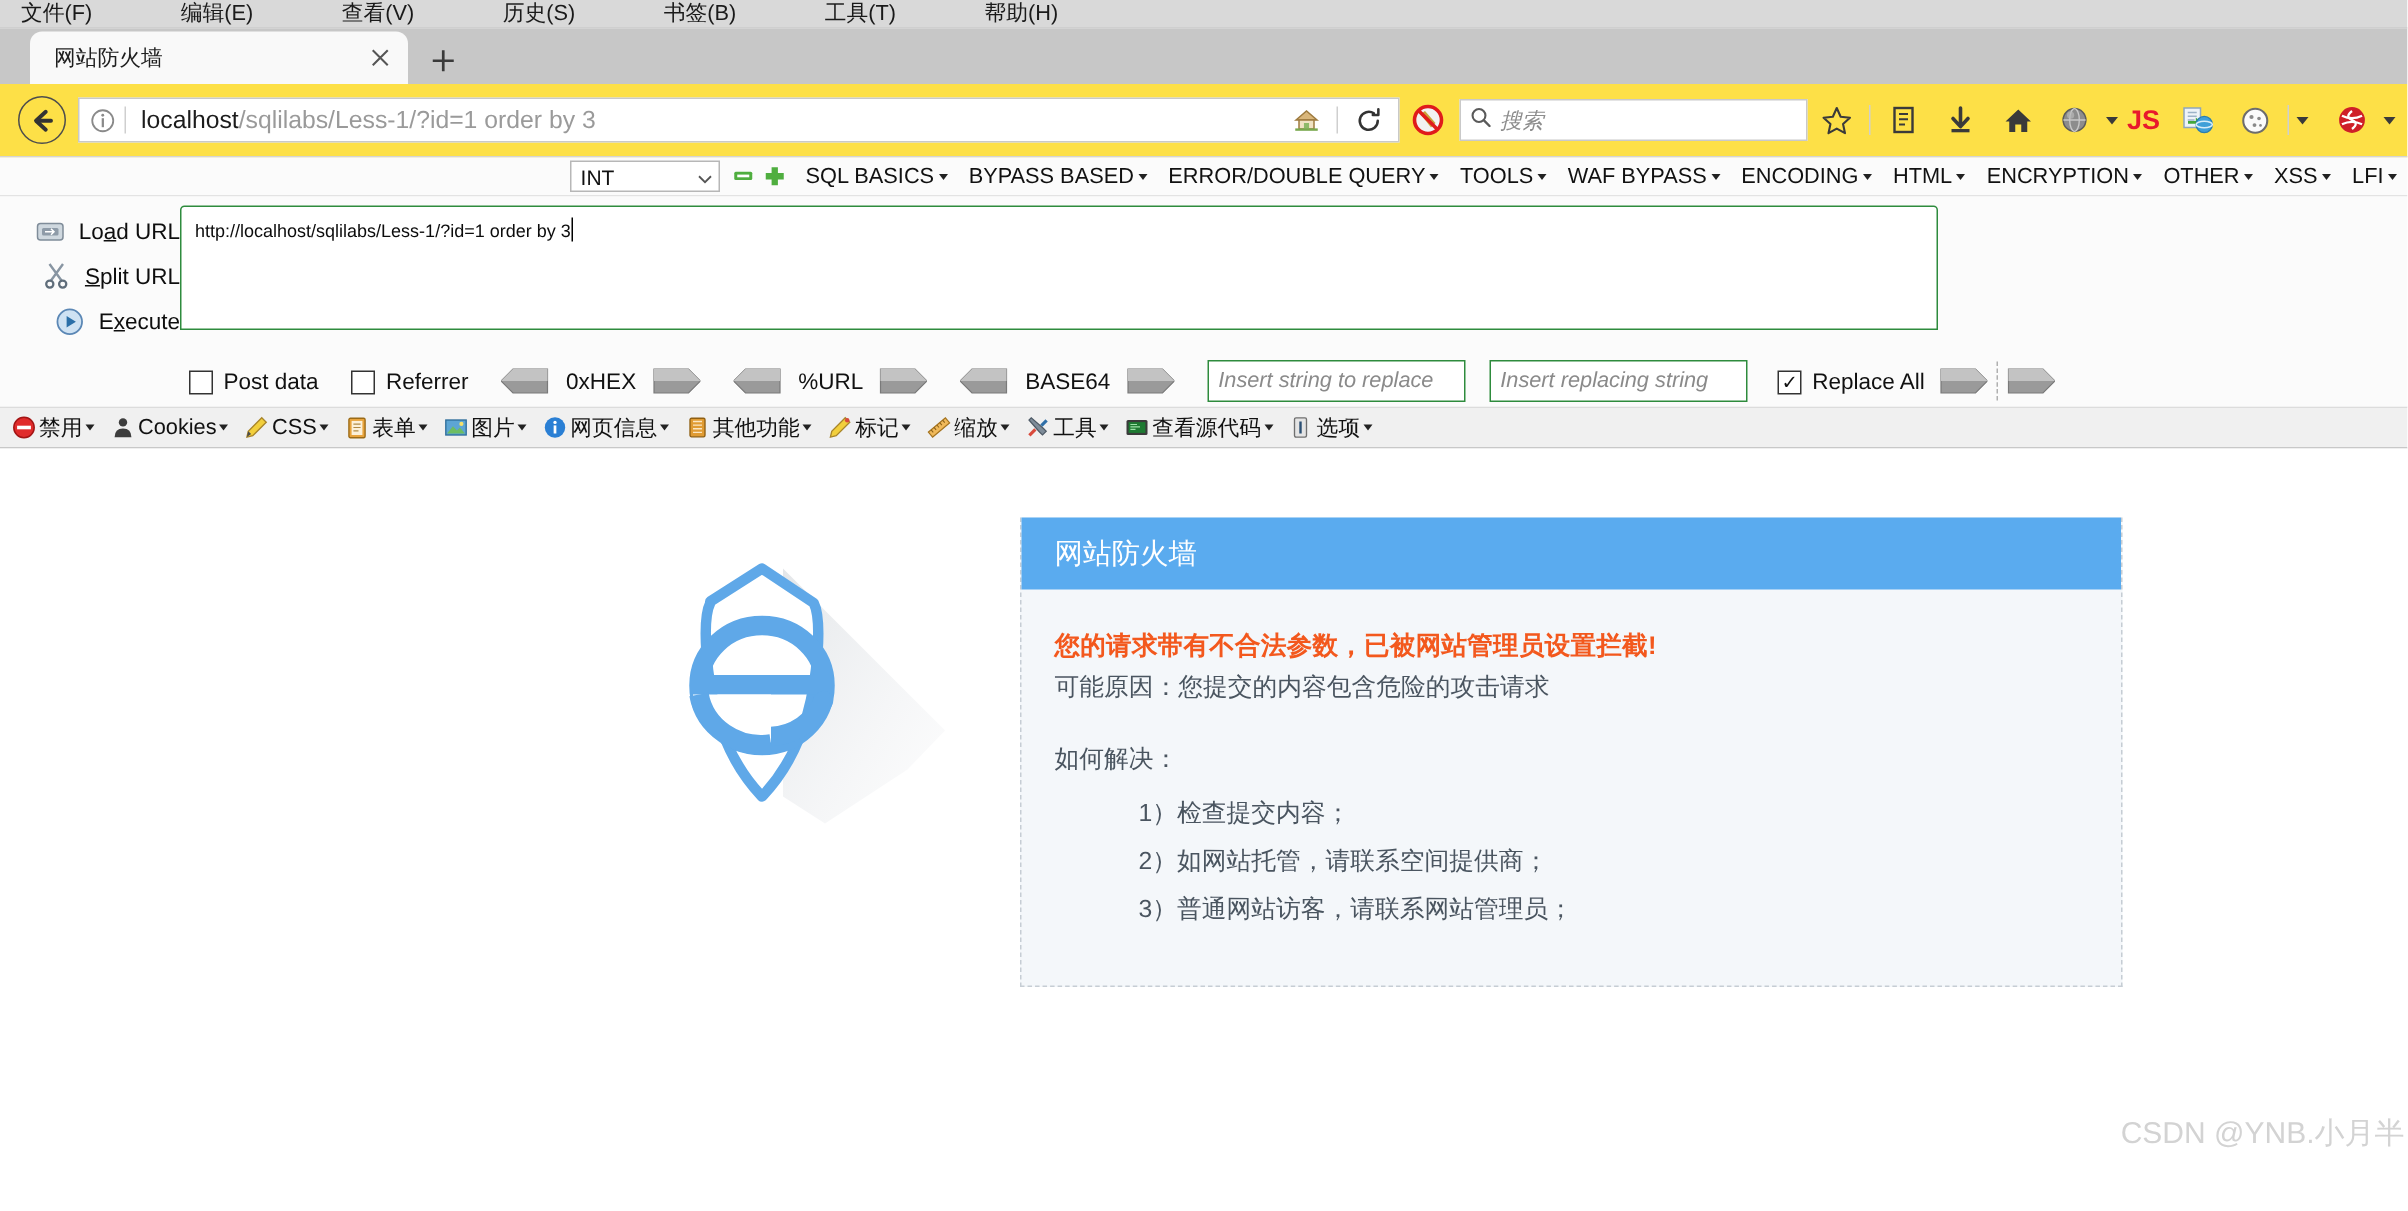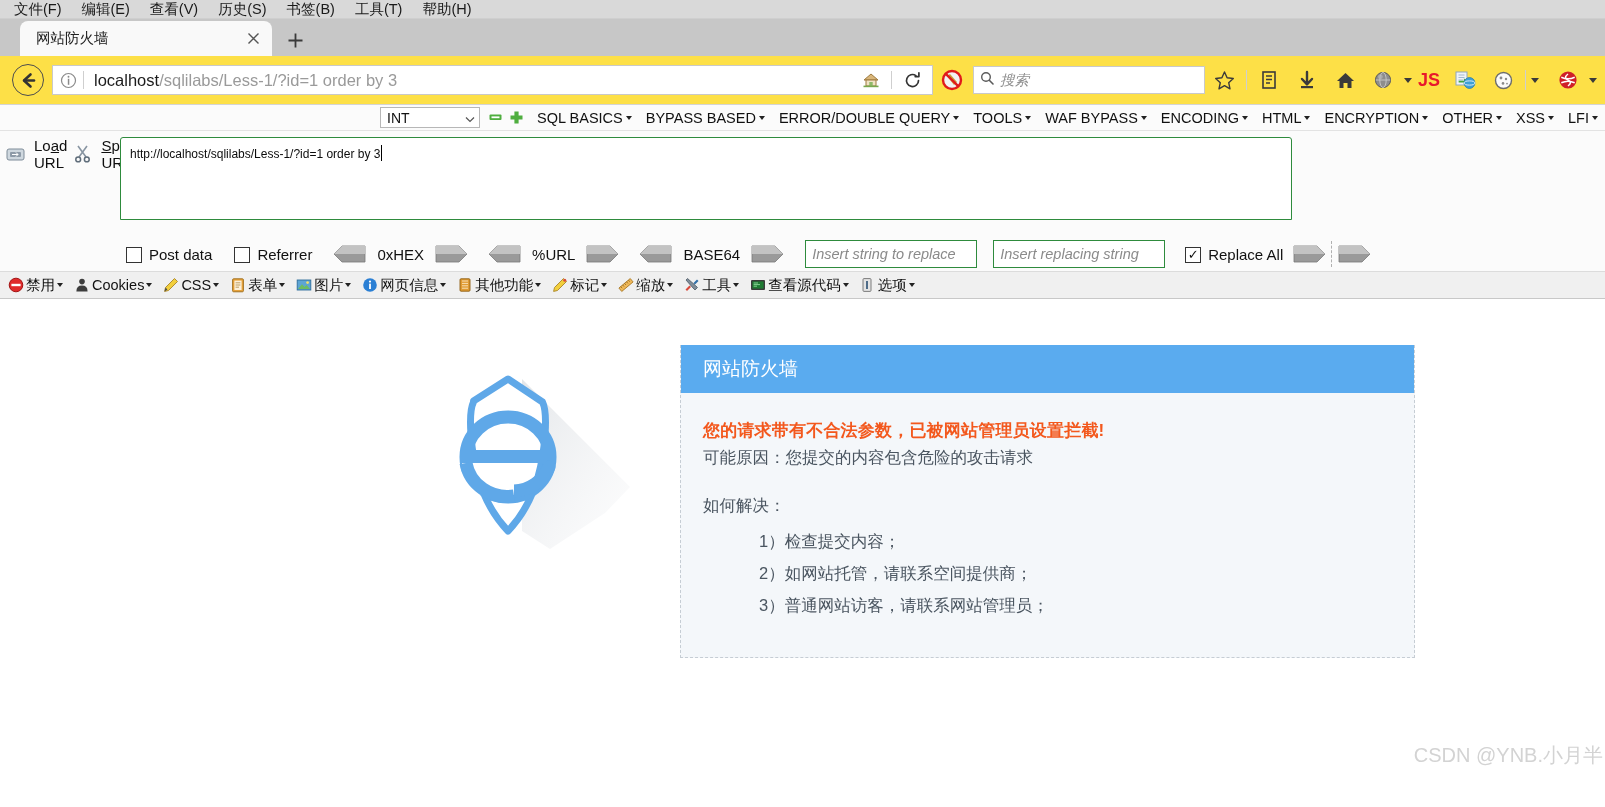--- a/index.html
+++ b/index.html
@@ -14,20 +14,21 @@
   
   .menubar {
     height: 19px;
     background: #d9d9d9;
     display: flex;
     align-items: center;
     padding-left: 4px;
     font-size: 14.5px;
     color: #1a1a1a;
     border-bottom: 1px solid #cfcfcf;
+    gap: 39px;
   }
   .menubar-item {
     padding: 0 10px;
     white-space: nowrap;
     line-height: 19px;
   }
 
   
   .tabstrip {
     height: 37px;
@@ -190,22 +191,23 @@
     height: 108px;
     background: #fbfbfb;
     display: flex;
     padding: 6px 0 0 0;
     position: relative;
   }
   .hb-left {
     width: 120px;
     flex: none;
     display: flex;
-    flex-direction: row;
+    flex-direction: column;
     padding-top: 2px;
+    align-items: flex-end;
   }
   .hb-action {
     height: 30px;
     display: flex;
     align-items: center;
     gap: 8px;
     padding-left: 4px;
     font-size: 15px;
     color: #0e0e0e;
   }

